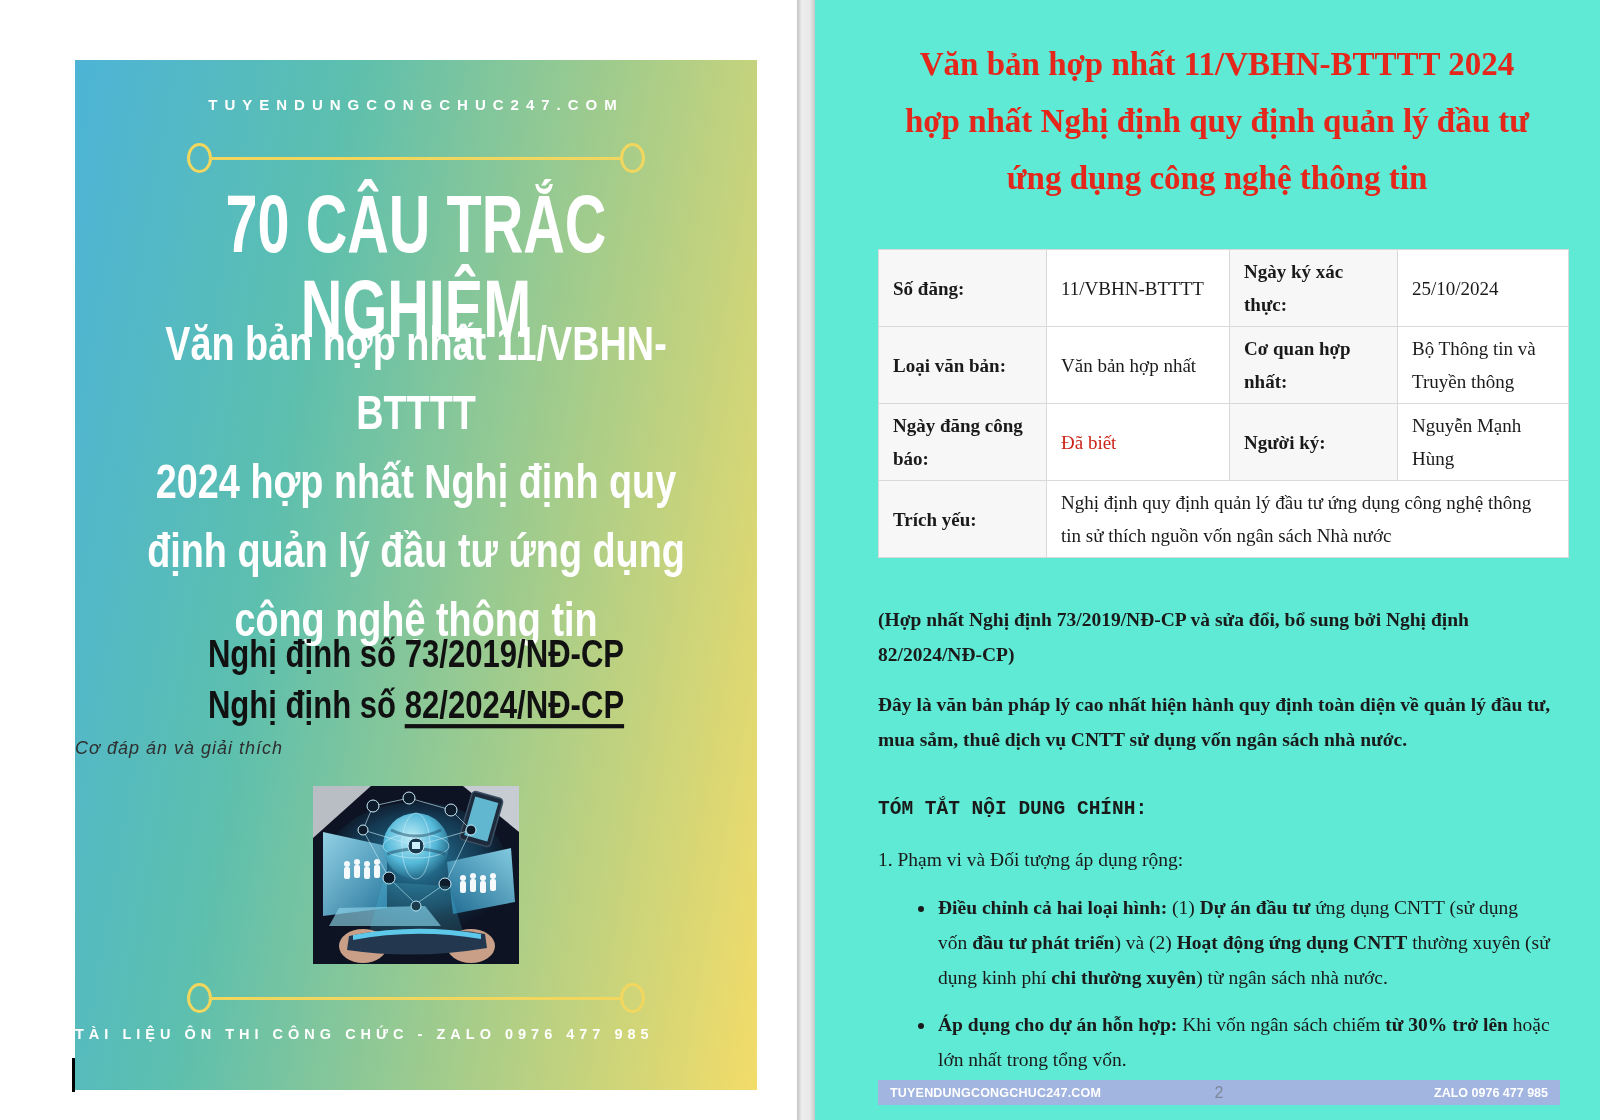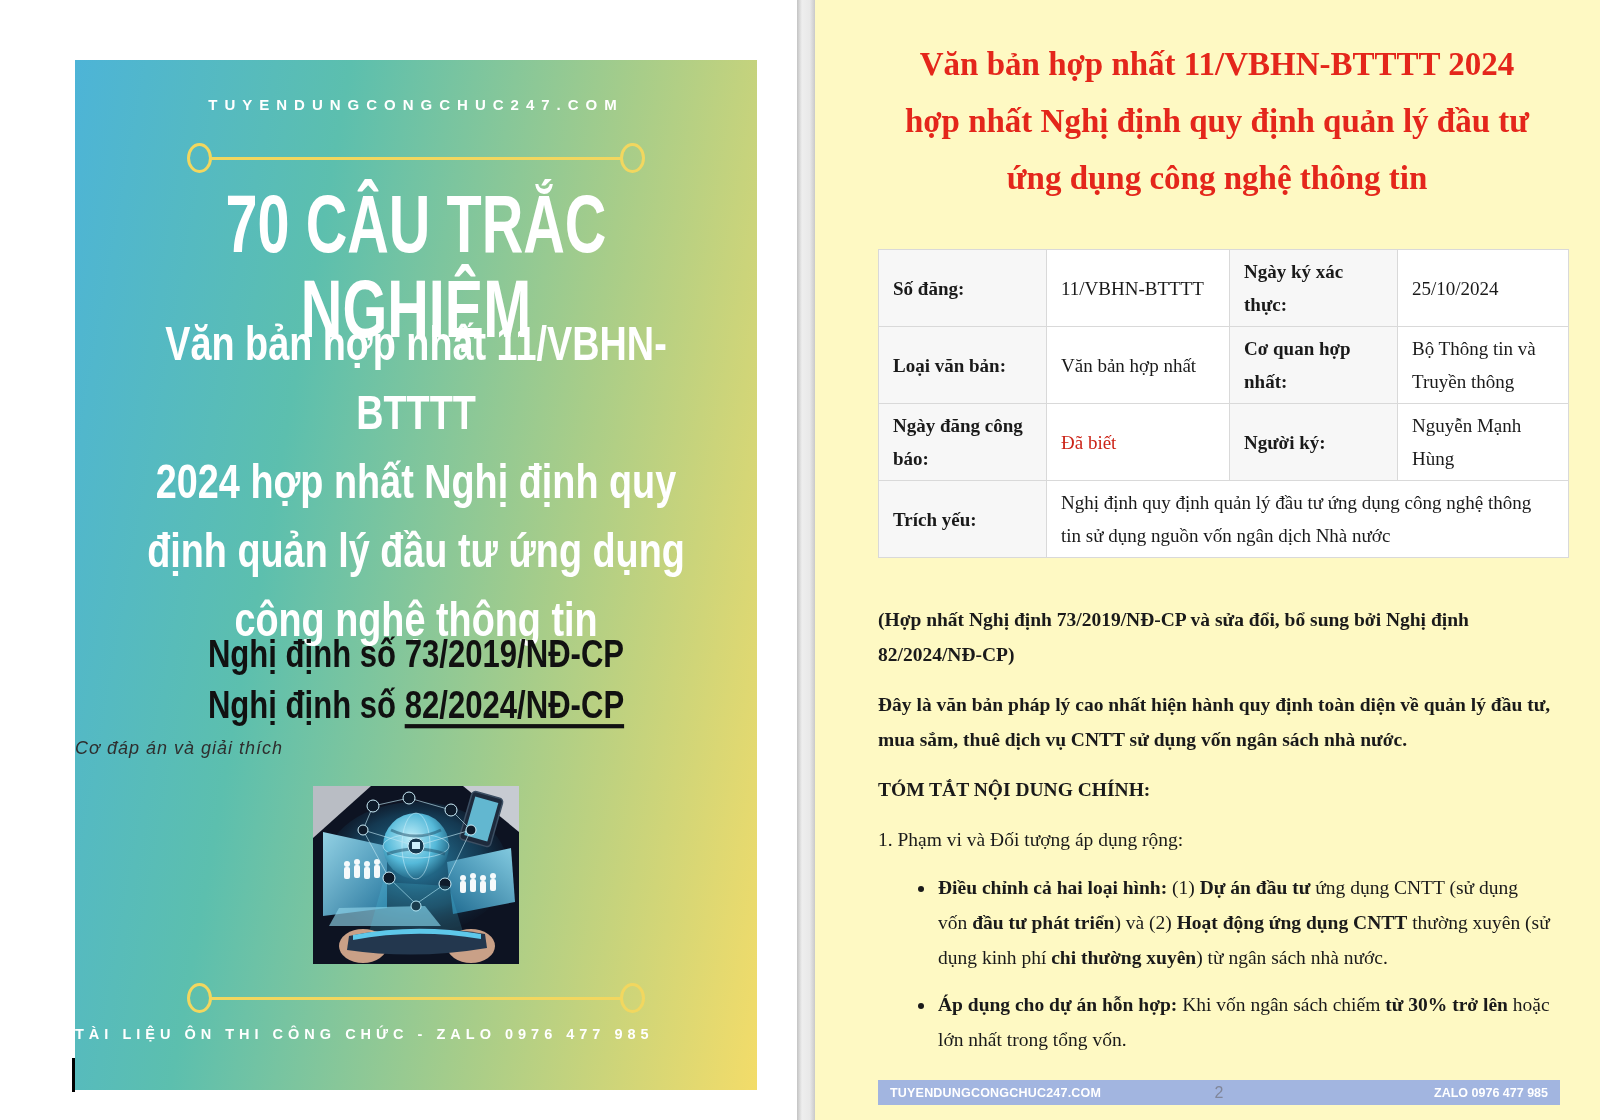--- a/index.html
+++ b/index.html
@@ -33,32 +33,32 @@
   .cover-tagline{position:absolute;top:678px;left:0;width:100%;text-align:left;
     font-family:"Liberation Sans",sans-serif;font-style:italic;font-size:18px;color:#2e2e2e;letter-spacing:1px;}
   .cover-image{position:absolute;top:726px;left:50%;transform:translateX(-50%);width:206px;height:178px;}
   .cover-footer{position:absolute;top:966px;left:0;width:100%;text-align:left;
     font-family:"Liberation Sans",sans-serif;font-weight:bold;font-size:14.5px;letter-spacing:5px;}
   .cursor-mark{position:absolute;left:72px;top:1058px;width:3px;height:34px;background:#000;}
   
   .gutter{position:absolute;left:797px;top:0;width:18px;height:1120px;
     background:linear-gradient(to right,#c3c3c3,#eeeeee 28%,#e8e8e8 72%,#c9c9c9);}
   
-  .page-right{position:absolute;left:815px;top:0;width:785px;height:1120px;background:#fef9c3;
+  .page-right{position:absolute;left:815px;top:0;width:785px;height:1120px;background:#5eead4;
     padding:0;box-sizing:border-box;}
   .r-content{position:absolute;left:63px;top:0;width:684px;}
   .r-title{margin-top:36px;text-align:center;color:#e4261b;font-weight:bold;
     font-size:33px;line-height:57px;width:710px;margin-left:-16px;}
   .doc-table{border-collapse:collapse;width:684px;margin-top:42px;font-size:19px;table-layout:fixed;}
   .doc-table td{border:1px solid #d9d9d9;padding:5px 14px;line-height:33px;vertical-align:middle;background:#fff;}
   .doc-table td.lbl{background:#f7f7f7;font-weight:bold;}
   .c1{width:139px;} .c2{width:154px;} .c3{width:139px;} .c4{width:142px;}
   .doc-heading{margin-top:44px;font-weight:bold;font-size:19.5px;line-height:35px;}
   .para{margin-top:15px;font-weight:bold;font-size:19.5px;line-height:35px;}
-  .sum-heading{margin-top:15px;font-weight:bold;font-size:19.5px;line-height:35px;}
+  .sum-heading{margin-top:35px;font-weight:bold;font-size:19.5px;line-height:35px;font-family:Liberation Mono, monospace;}
   .sec-heading{margin-top:15px;font-weight:normal;font-size:19.5px;line-height:35px;}
   .bullets{margin:13px 0 0 0;padding-left:46px;font-size:19.5px;line-height:35px;}
   .bullets li{margin:12px;padding-left:2px;}
   .footer-bar{position:absolute;left:63px;top:1080px;width:682px;height:25px;background:#a2b5e0;
     font-family:"Liberation Sans",sans-serif;display:flex;align-items:center;}
   .fb-left{margin-left:12px;color:#fff;font-weight:bold;font-size:12.5px;letter-spacing:0.2px;z-index:1;}
   .fb-page{position:absolute;left:0;width:100%;text-align:center;color:#80869a;font-size:16px;}
   .fb-right{margin-left:auto;margin-right:12px;color:#fff;font-weight:bold;font-size:12.5px;z-index:1;}
   b{font-weight:bold;}
 </style>
@@ -233,21 +233,21 @@
         <td>Bộ Thông tin và Truyền thông</td>
       </tr>
       <tr>
         <td class="lbl">Ngày đăng công báo:</td>
         <td style="color:#cc2418;">Đã biết</td>
         <td class="lbl">Người ký:</td>
         <td>Nguyễn Mạnh Hùng</td>
       </tr>
       <tr>
         <td class="lbl">Trích yếu:</td>
-        <td colspan="3">Nghị định quy định quản lý đầu tư ứng dụng công nghệ thông tin sử dụng nguồn vốn ngân dịch Nhà nước</td>
+        <td colspan="3">Nghị định quy định quản lý đầu tư ứng dụng công nghệ thông tin sử thích nguồn vốn ngân sách Nhà nước</td>
       </tr>
     </tbody>
       </table>
 
     <div class="doc-heading">
       <div>(Hợp nhất Nghị định 73/2019/NĐ-CP và sửa đổi, bổ sung bởi Nghị định 82/2024/NĐ-CP)</div>
     </div>
 
     <div class="para">Đây là văn bản pháp lý cao nhất hiện hành quy định toàn diện về quản lý đầu tư, mua sắm, thuê dịch vụ CNTT sử dụng vốn ngân sách nhà nước.</div>
 

